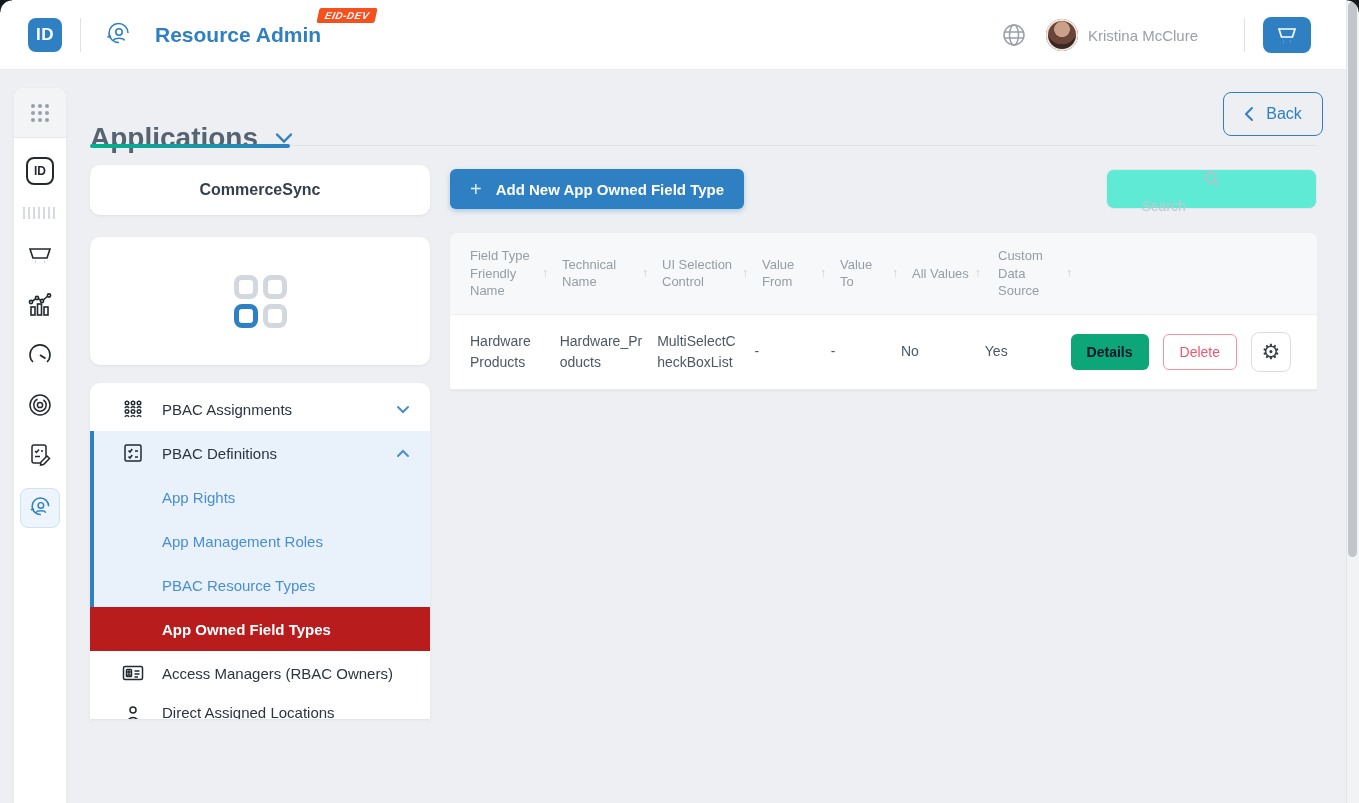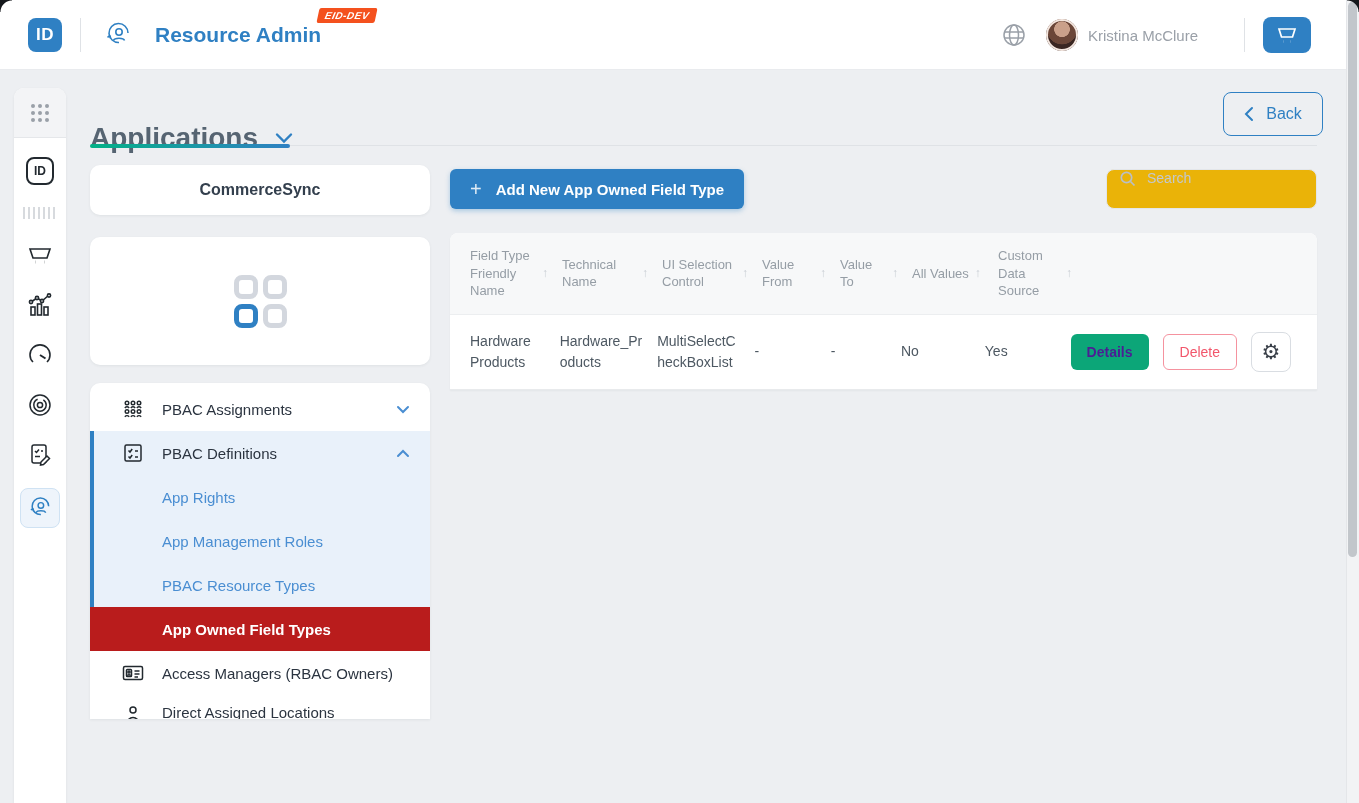--- a/index.html
+++ b/index.html
@@ -126,22 +126,22 @@
   .right-col { position:absolute; left:450px; top:169px; width:867px; }
   .toolbar { display:flex; align-items:flex-start; justify-content:space-between; margin-bottom:24px; }
   .add-btn {
     height:40px; background:#2f80c3; color:#fff; border:none; border-radius:6px;
     font-size:15px; font-weight:700; font-family:inherit; padding:0 20px;
     display:flex; align-items:center; gap:14px; cursor:pointer;
     box-shadow:0 2px 5px rgba(47,128,195,.35);
   }
   .add-btn .plus { font-size:20px; font-weight:400; color:rgba(255,255,255,.85); }
   .search-box {
-    width:211px; height:40px; background:#eab308; border:1px solid #e3e6ea; border-radius:8px;
-    display:flex; align-items:flex-start; padding:0 12px; gap:10px;
+    width:211px; height:40px; background:#5eead4; border:1px solid #e3e6ea; border-radius:8px;
+    display:flex; align-items:center; padding:0 12px; gap:10px;flex-direction:column;
   }
   .search-box input {
     border:none; outline:none; width:140px; font-size:14px; font-family:inherit; color:#4d5862;
     background:transparent;
   }
   .search-box input::placeholder { color:#c3c8cf; }
 
   .table-wrap { background:#fff; border-radius:8px 8px 0 0; overflow:hidden; box-shadow:0 1px 2px rgba(40,50,60,.05); }
   .thead {
     display:flex; background:#f7f8f9; padding:14px 0 14px 20px; min-height:75px; align-items:center;
@@ -157,21 +157,21 @@
   .c1 { width:92px; }
   .c2 { width:100px; }
   .c3 { width:100px; }
   .c4 { width:78px; }
   .c5 { width:72px; }
   .c6 { width:86px; }
   .c7 { width:88px; }
   .break { word-break:break-all; }
   .actions { margin-left:auto; display:flex; align-items:center; gap:14px; padding-right:18px; }
   .details-btn {
-    background:#0ca678; color:#4c1d95; border:none; border-radius:6px; font-size:14px; font-weight:700;
+    background:#0ca678; color:#0f172a; border:none; border-radius:6px; font-size:14px; font-weight:700;
     font-family:inherit; padding:10px 16px; cursor:pointer;
   }
   .delete-btn {
     background:#fff; color:#f2566b; border:1px solid #f5929f; border-radius:6px; font-size:14px;
     font-family:inherit; padding:9px 16px; cursor:pointer;
   }
   .gear-btn {
     width:40px; height:40px; background:#fff; border:1px solid #d9dde2; border-radius:8px;
     display:flex; align-items:center; justify-content:center; cursor:pointer;
     font-size:21px; color:#3a4049; line-height:1;

